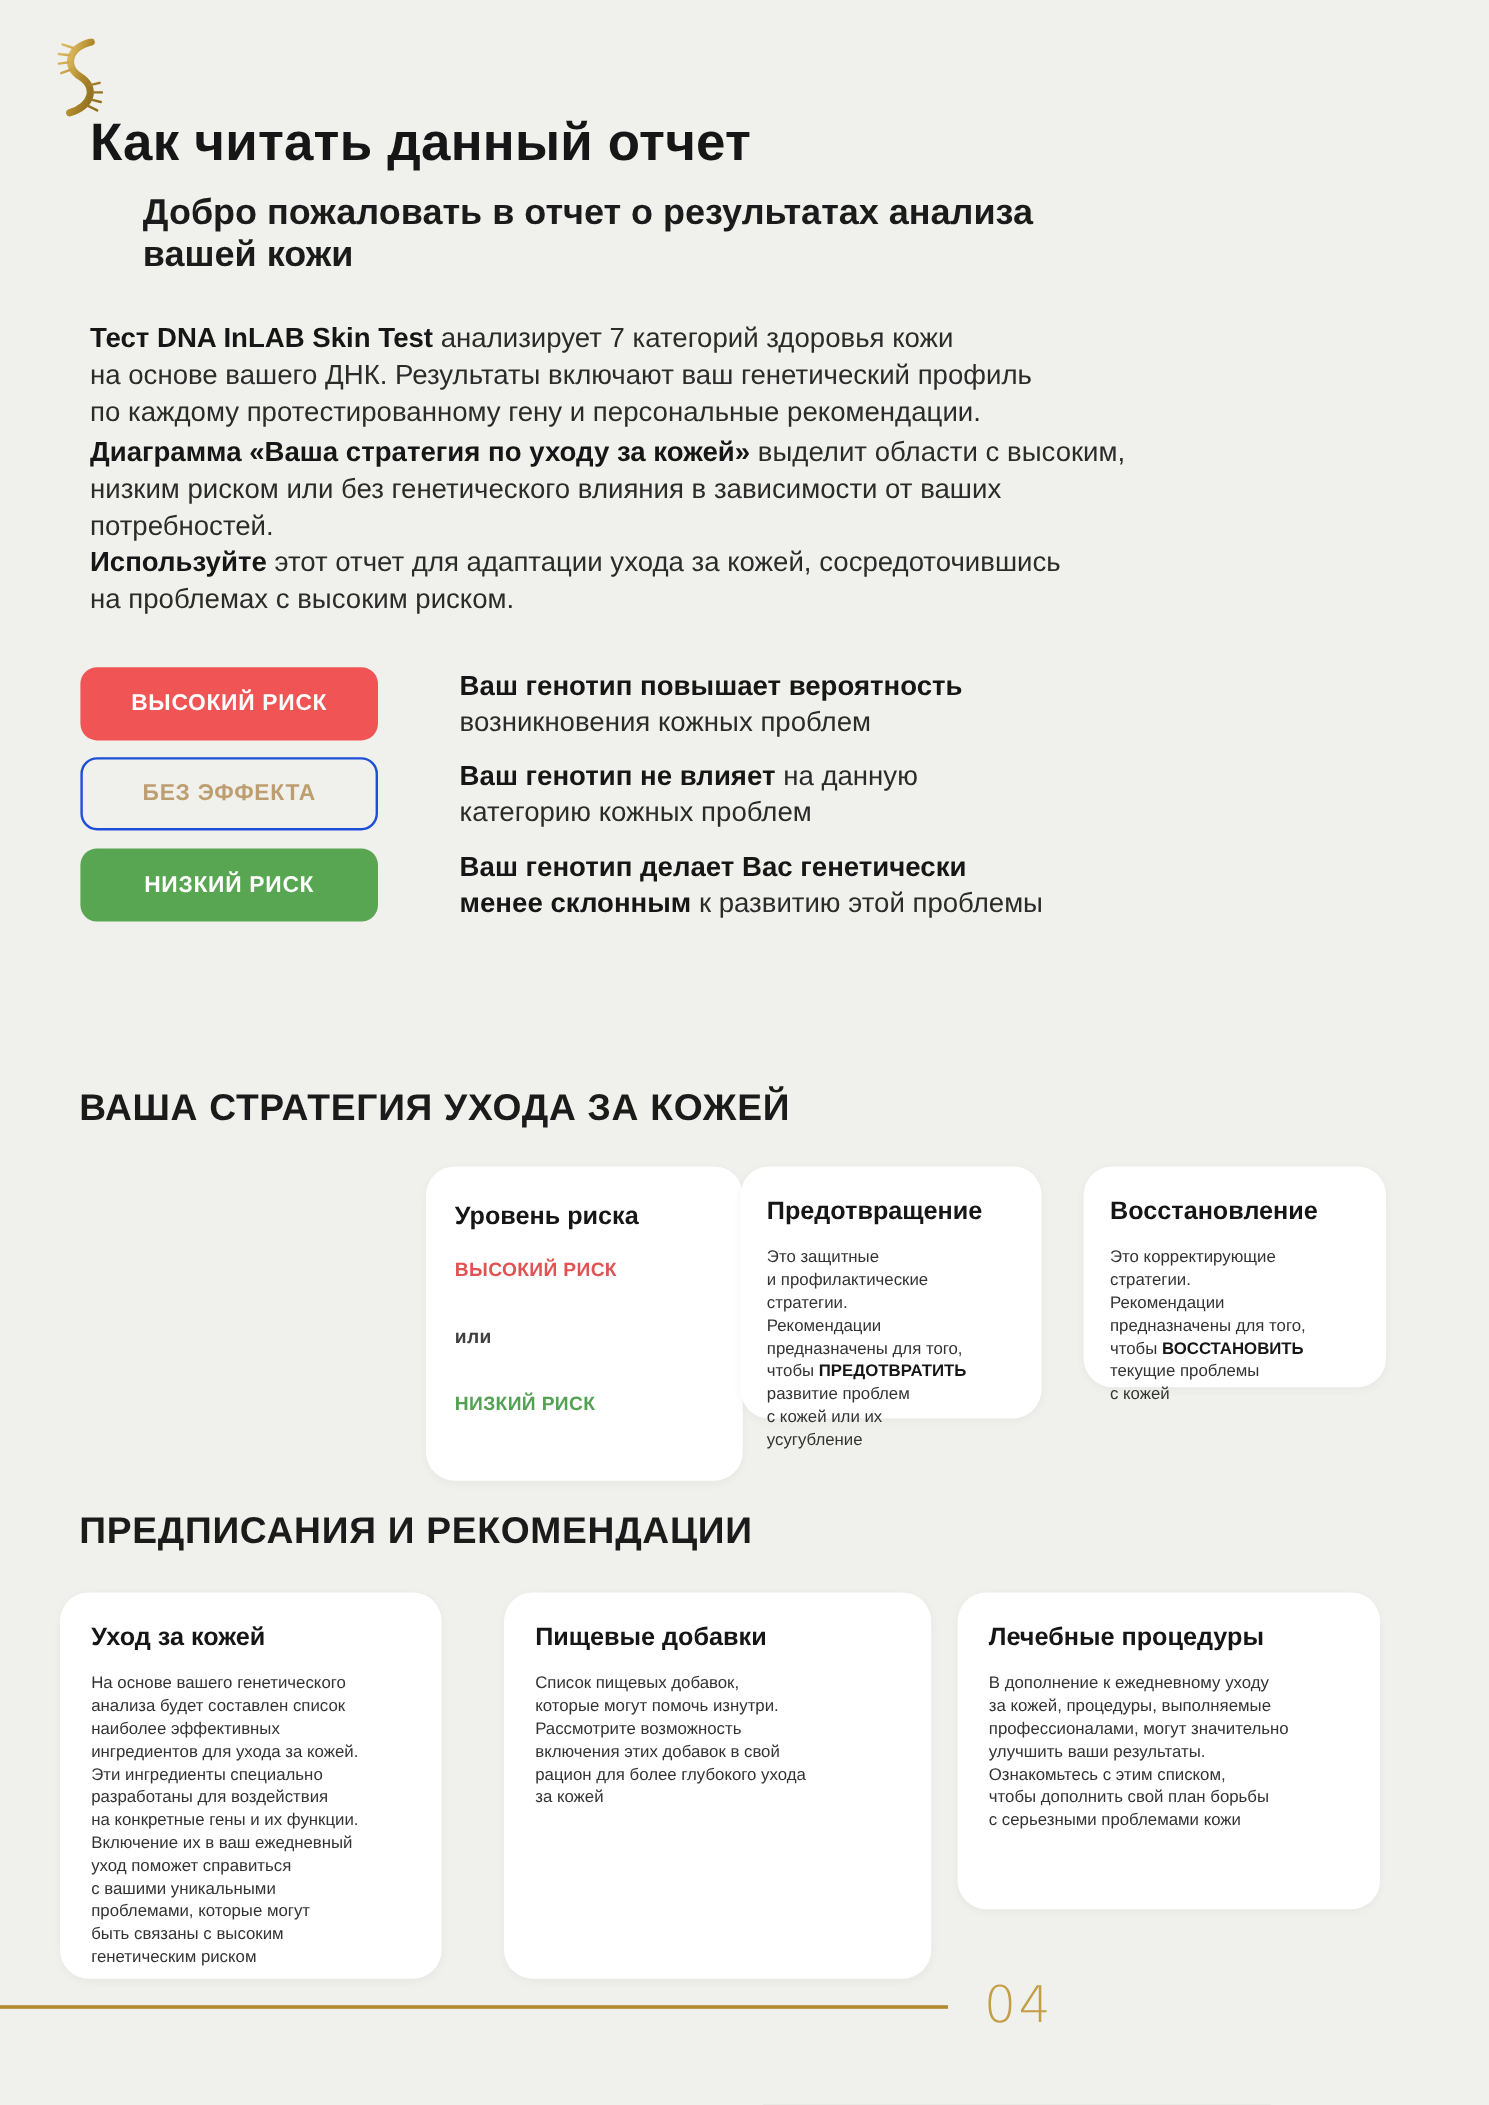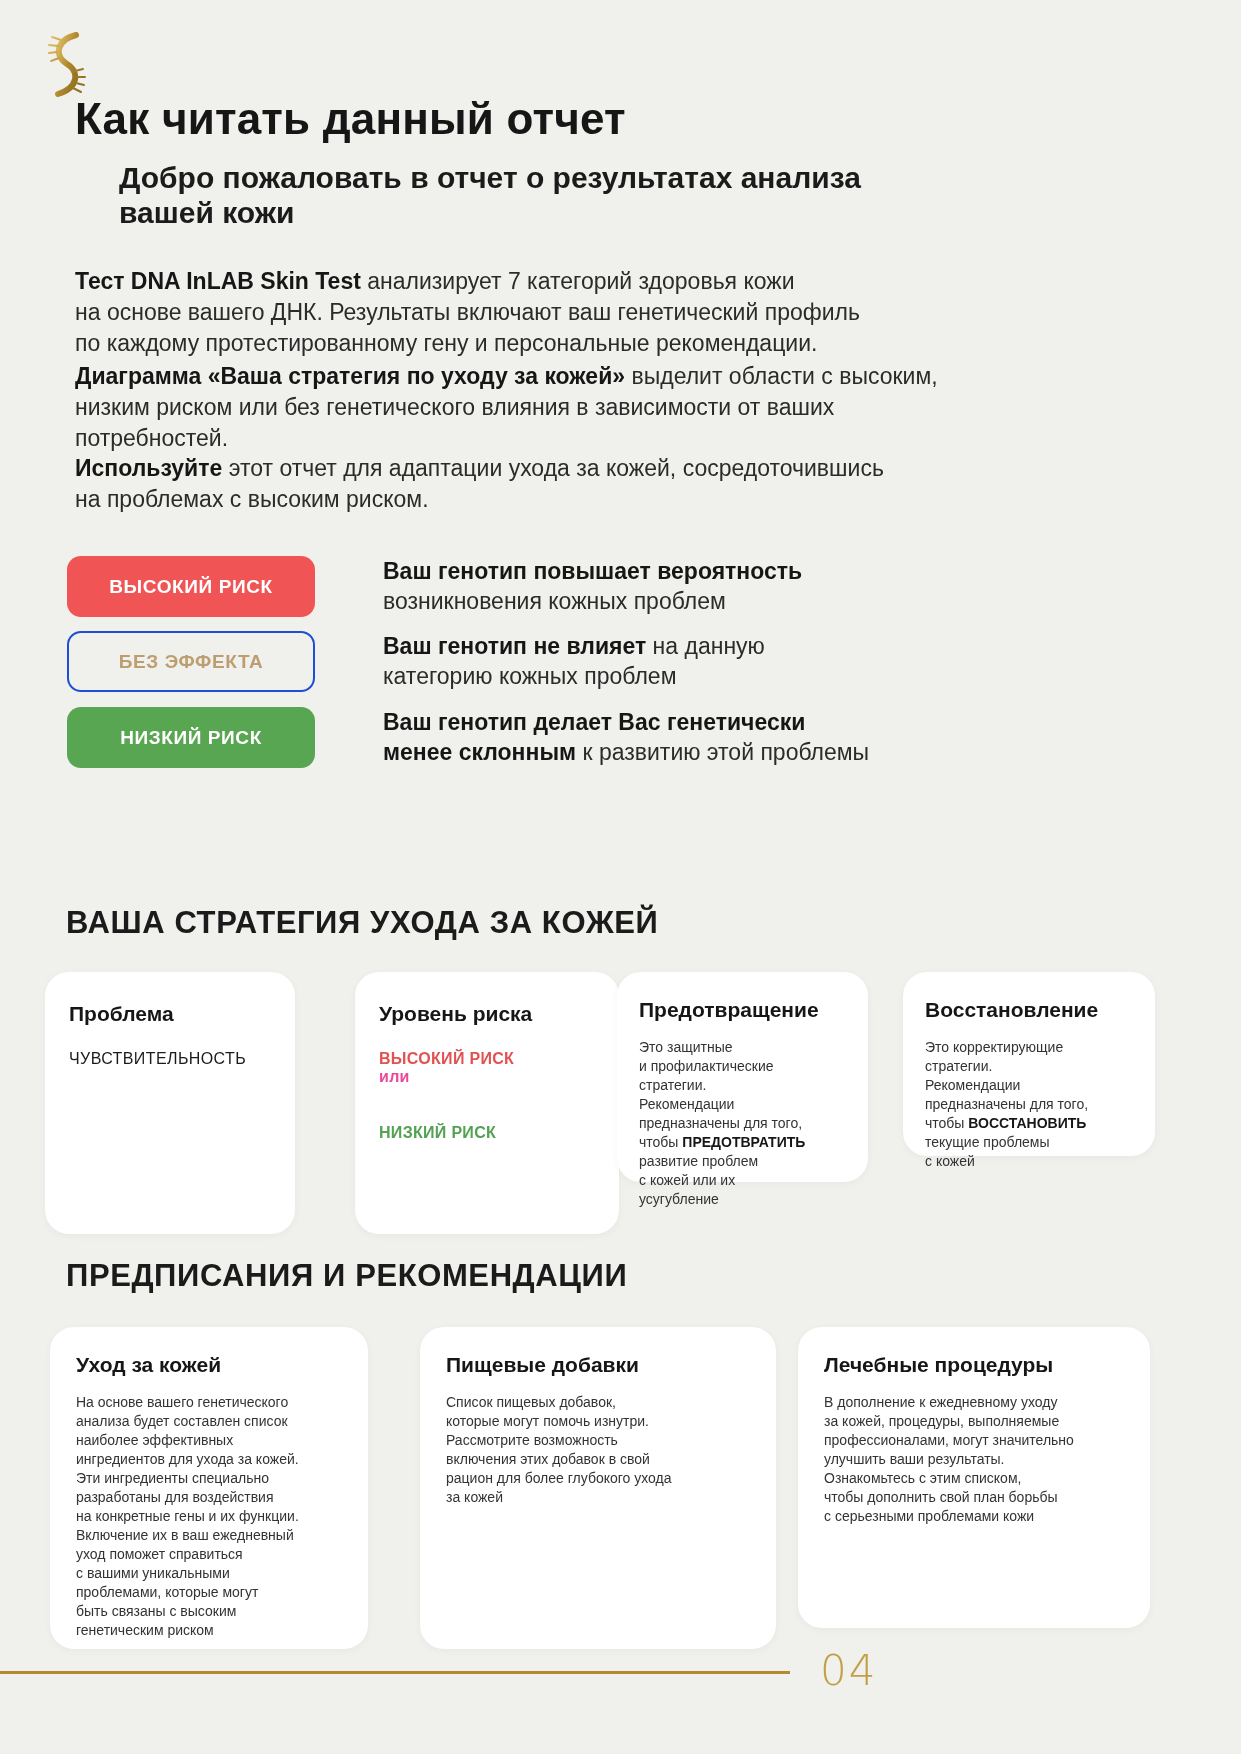--- a/index.html
+++ b/index.html
@@ -18,21 +18,21 @@
   .legend-desc{margin-left:68px;font-size:23px;line-height:1.3;color:#2b2b2b;white-space:pre-line;}
   .legend-desc .b{font-weight:700;color:#161616;}
   .section-title{position:absolute;left:66px;margin:0;font-size:31px;font-weight:600;letter-spacing:0.6px;color:#1b1b1b;}
   .card{position:absolute;background:#ffffff;border-radius:24px;box-sizing:border-box;box-shadow:0 2px 8px rgba(0,0,0,0.04);}
   .card h3{margin:0;font-size:21px;font-weight:800;color:#161616;}
   .card-body{margin-top:16px;font-size:14px;line-height:1.36;color:#333333;white-space:pre-line;}
   .card-body .b{font-weight:700;color:#161616;}
   .problem-value{margin-top:24px;font-size:16px;font-weight:500;letter-spacing:0.4px;color:#1b1b1b;}
   .risk-line{font-size:16px;font-weight:700;letter-spacing:0.3px;}
   .risk-high-text{color:#E25252;margin-top:24px;}
-  .risk-or{color:#ec4899;}
+  .risk-or{color:#404040;margin-top:38px;}
   .risk-low-text{color:#53A253;margin-top:38px;}
   .footer-line{position:absolute;left:0;top:1671px;width:790px;height:3px;background:#B28B2E;}
   .page-number{position:absolute;left:820px;top:1646px;font-size:42px;font-weight:300;letter-spacing:2px;color:#C29F45;font-family:"DejaVu Sans",sans-serif;}
 </style>
 </head>
 <body>
 
 <div class="page">
 
   <svg class="logo" viewBox="0 0 40 66">
@@ -73,24 +73,20 @@
   </div>
 
   <div class="legend-row" style="top:707px;">
     <div class="badge badge-low">НИЗКИЙ РИСК</div>
     <div class="legend-desc"><span class="b">Ваш генотип делает Вас генетически
 менее склонным</span><span> к развитию этой проблемы</span></div>
   </div>
 
   <h2 class="section-title" style="top:905px;">ВАША СТРАТЕГИЯ УХОДА ЗА КОЖЕЙ</h2>
 
-  <div class="card" style="left:45px;top:972px;width:250px;height:262px;padding:30px 24px;">
-    <h3>Проблема</h3>
-    <div class="problem-value">ЧУВСТВИТЕЛЬНОСТЬ</div>
-  </div>
 
   <div class="card" style="left:355px;top:972px;width:264px;height:262px;padding:30px 24px;">
     <h3>Уровень риска</h3>
     <div class="risk-line risk-high-text">ВЫСОКИЙ РИСК</div>
     <div class="risk-line risk-or">или</div>
     <div class="risk-line risk-low-text">НИЗКИЙ РИСК</div>
   </div>
 
   <div class="card" style="left:617px;top:972px;width:251px;height:210px;padding:26px 22px;">
     <h3>Предотвращение</h3>
@@ -138,21 +134,21 @@
   <div class="card" style="left:420px;top:1327px;width:356px;height:322px;padding:26px 26px;">
     <h3>Пищевые добавки</h3>
     <div class="card-body">Список пищевых добавок,
 которые могут помочь изнутри.
 Рассмотрите возможность
 включения этих добавок в свой
 рацион для более глубокого ухода
 за кожей</div>
   </div>
 
-  <div class="card" style="left:798px;top:1327px;width:352px;height:301px;padding:26px 26px;">
+  <div class="card" style="left:798px;top:1327px;width:352px;height:264px;padding:26px 26px;">
     <h3>Лечебные процедуры</h3>
     <div class="card-body">В дополнение к ежедневному уходу
 за кожей, процедуры, выполняемые
 профессионалами, могут значительно
 улучшить ваши результаты.
 Ознакомьтесь с этим списком,
 чтобы дополнить свой план борьбы
 с серьезными проблемами кожи</div>
   </div>
 

